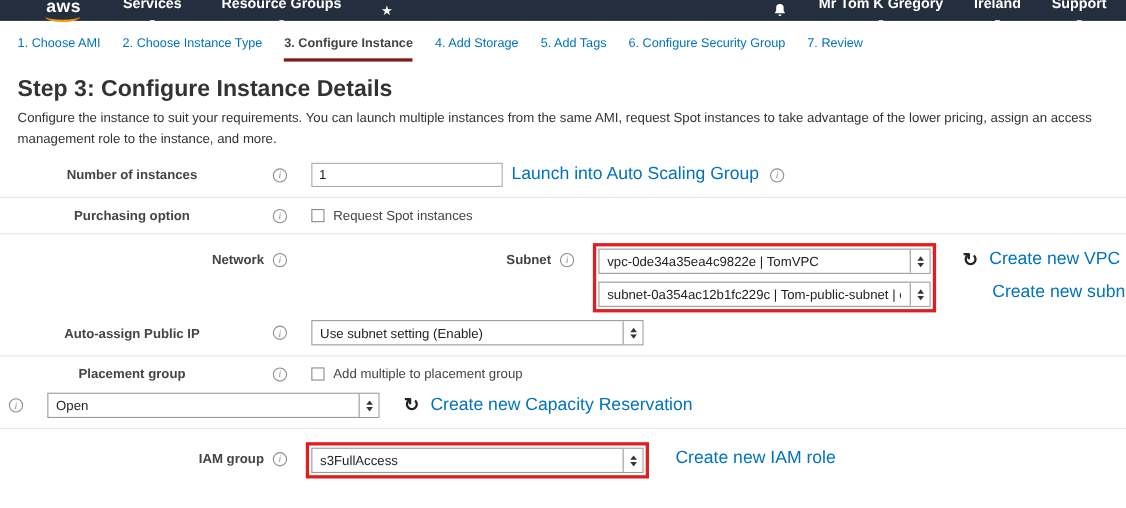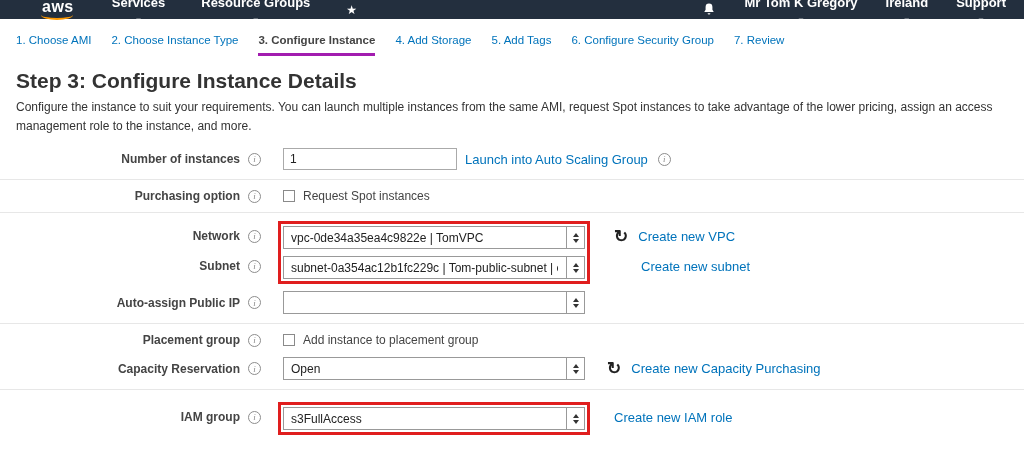--- a/index.html
+++ b/index.html
@@ -34,45 +34,45 @@
     font-size:12.5px; font-weight:bold;
   }
   .bell { display:flex; align-items:center; cursor:pointer; }
 
   
   .steps {
     display:flex; gap:20px; padding:15px 0 0 16px; font-size:11.5px;
   }
   .step { color:#0073bb; padding-bottom:7px; cursor:pointer; white-space:nowrap; }
   .step.active {
-    color:#444; font-weight:bold; border-bottom:3px solid #a21caf; cursor:default;
+    color:#444; font-weight:bold; border-bottom:3px solid #7f1d1d; cursor:default;
   }
 
   
   .page-title { font-size:21px; font-weight:700; color:#333; margin:13px 0 5px 16px; }
   .page-desc  { font-size:12px; color:#333; margin:0 20px 8px 16px; line-height:1.55; max-width:995px; }
 
   
   .form { font-size:12px; }
   .form-row { display:flex; align-items:center; padding:5px 0; }
-  .row-label { width:240px; text-align:right; font-weight:bold; color:#444; white-space:nowrap; }
+  .row-label { width:240px; text-align:center; font-weight:bold; color:#444; white-space:nowrap; }
   .info-icon {
     width:13px; height:13px; border:1px solid #8d8d8d; border-radius:50%;
     display:inline-flex; align-items:center; justify-content:center;
     font-size:9px; color:#8d8d8d; margin-left:8px; flex:none;
     font-family:"Liberation Serif", serif; font-style:italic; cursor:pointer;
   }
   .row-control { margin-left:22px; display:flex; align-items:center; }
   .divider { border-top:1px solid #e7e7e7; margin:4px 0; }
 
   .text-input {
     width:174px; height:22px; border:1px solid #aaa; padding:1px 6px;
     font-size:12px; font-family:inherit; color:#222;
   }
-  .link { color:#0073bb; font-size:13px; cursor:pointer; text-decoration:none; white-space:nowrap; }
+  .link { color:#0073bb; font-size:16px; cursor:pointer; text-decoration:none; white-space:nowrap; }
   .checkbox {
     width:12px; height:12px; border:1px solid #8a8a8a; background:#fff;
     display:inline-block; margin-right:8px; flex:none; cursor:pointer;
   }
   .chk-label { color:#444; }
 
   .sel {
     position:relative; height:23px; width:302px; border:1px solid #999; background:#fff;
     display:flex; align-items:center; padding:0 26px 0 7px;
     font-size:12px; color:#222; cursor:pointer; overflow:hidden; white-space:nowrap;
@@ -83,21 +83,21 @@
     border-left:1px solid #999; background:#fff;
     display:flex; flex-direction:column; align-items:center; justify-content:center; gap:2px;
   }
   .tri-up   { width:0;height:0;border-left:3.5px solid transparent;border-right:3.5px solid transparent;border-bottom:4px solid #333; }
   .tri-down { width:0;height:0;border-left:3.5px solid transparent;border-right:3.5px solid transparent;border-top:4px solid #333; }
 
   .refresh { font-size:17px; color:#222; font-weight:bold; line-height:1; cursor:pointer; }
 
   
   .group-row { display:flex; align-items:flex-start; padding:4px 0 2px 0; }
-  .group-labels { display:flex; flex-direction:column; }
+  .group-labels { display:flex; flex-direction:row; }
   .glabel-row { display:flex; align-items:center; justify-content:flex-end; height:30px; width:261px; }
   .red-box {
     border:3px solid #e01e1e; padding:2px; margin-left:17px;
     display:flex; flex-direction:column; gap:7px; background:#fff;
   }
   .group-links { margin-left:24px; display:flex; flex-direction:column; }
   .glink-row { height:30px; display:flex; align-items:center; gap:10px; }
   .glink-row.indent { padding-left:27px; }
 
   .note { font-size:11.5px; color:#545b64; margin:1px 0 4px 290px; }
@@ -223,52 +223,52 @@
       </div>
     </div>
   </div>
 
 
   <div class="form-row">
     <div class="row-label">Auto-assign Public IP</div>
     <span class="info-icon">i</span>
     <div class="row-control">
       <div class="sel">
+        <span class="sel-text">Use subnet setting (Enable)</span>
         <span class="arrows">
             <span class="tri-up"></span>
             <span class="tri-down"></span>
           </span>
       </div>
     </div>
   </div>
 
   <div class="divider"></div>
 
   <div class="form-row">
     <div class="row-label">Placement group</div>
     <span class="info-icon">i</span>
     <div class="row-control">
       <span class="checkbox"></span>
-      <span class="chk-label">Add instance to placement group</span>
-    </div>
-  </div>
-
-  <div class="form-row">
-    <div class="row-label">Capacity Reservation</div>
+      <span class="chk-label">Add multiple to placement group</span>
+    </div>
+  </div>
+
+  <div class="form-row">
     <span class="info-icon">i</span>
     <div class="row-control">
       <div class="sel">
         <span class="sel-text">Open</span>
         <span class="arrows">
             <span class="tri-up"></span>
             <span class="tri-down"></span>
           </span>
       </div>
       <span class="refresh" style="margin-left:22px">↻</span>
-      <span class="link" style="margin-left:10px">Create new Capacity Purchasing</span>
+      <span class="link" style="margin-left:10px">Create new Capacity Reservation</span>
     </div>
   </div>
 
   <div class="divider"></div>
 
   <div class="group-row" style="padding-top:8px">
     <div class="group-labels">
       <div class="glabel-row">
         <span class="row-label" style="width:auto">IAM group</span>
         <span class="info-icon">i</span>

